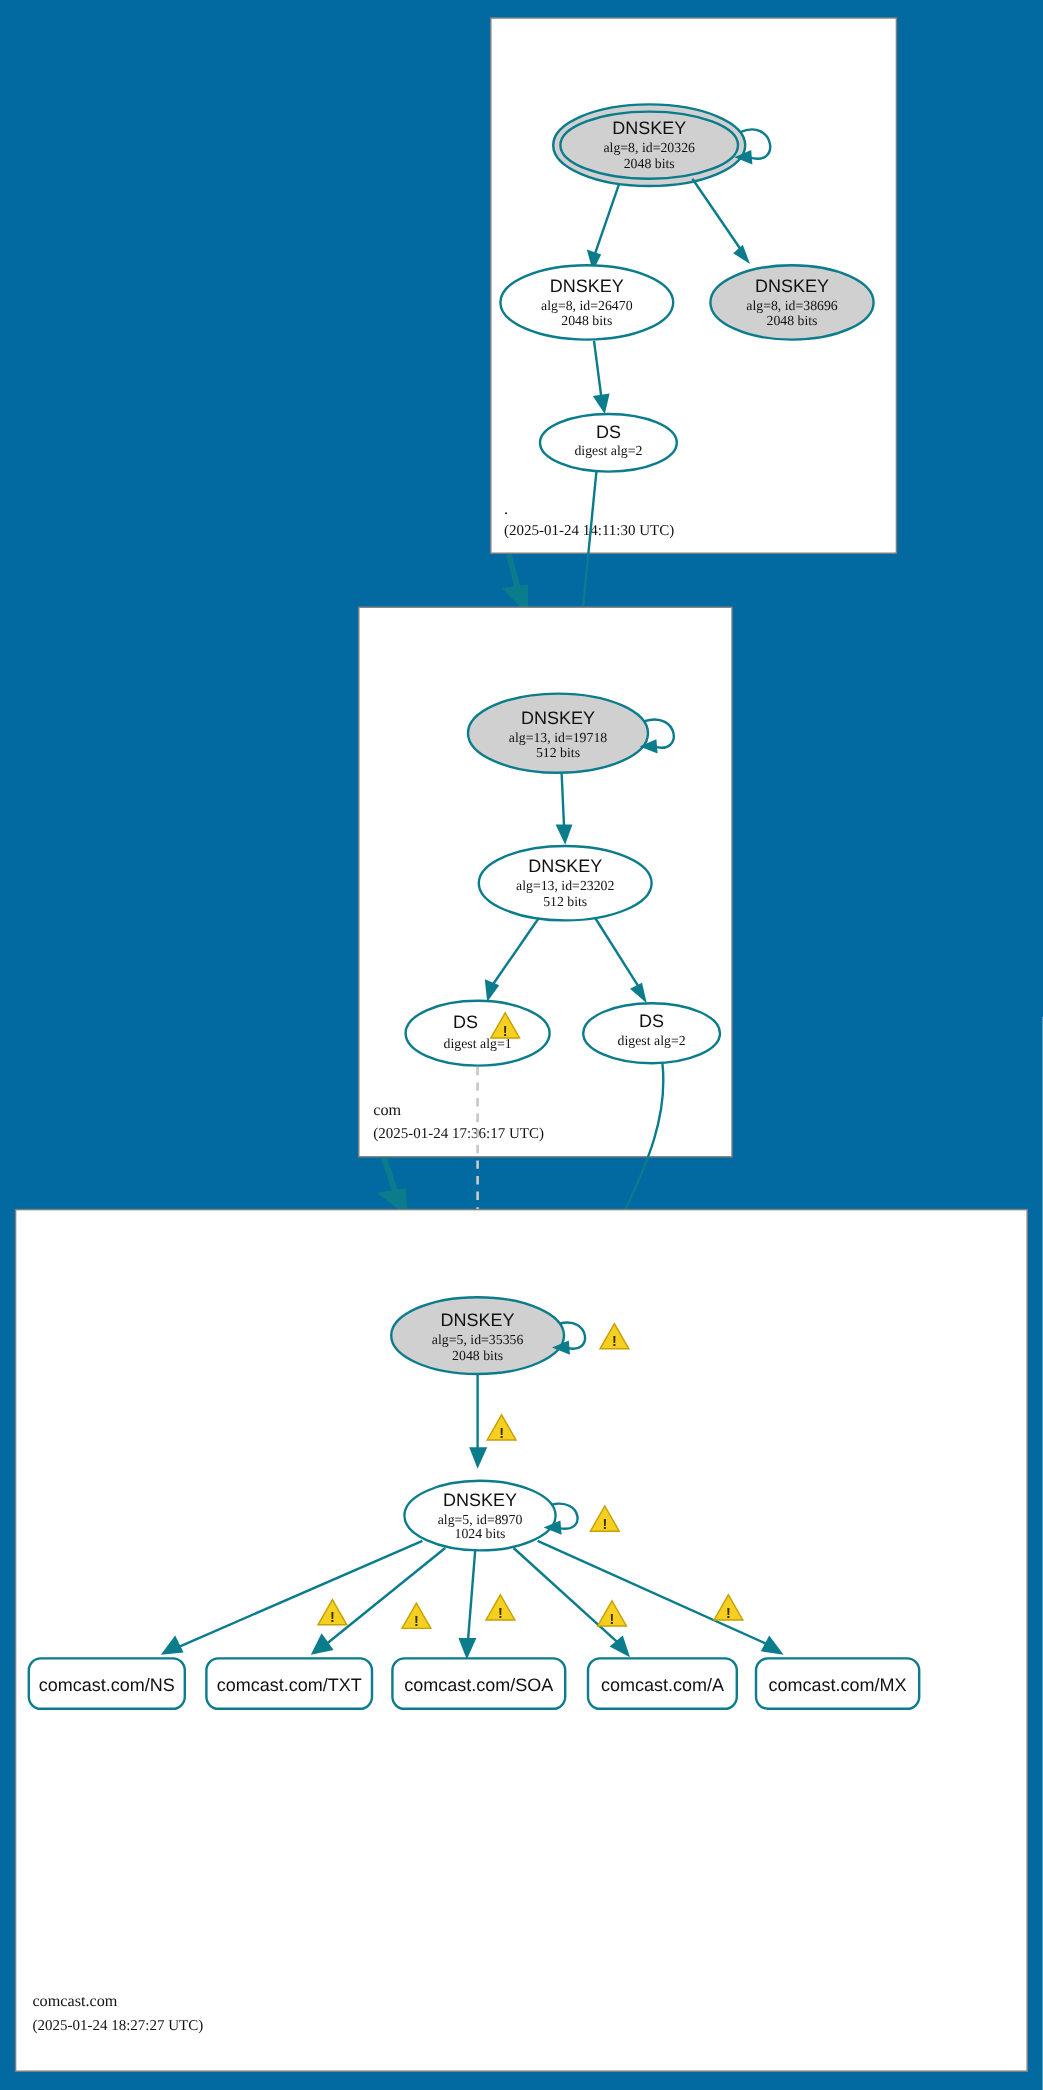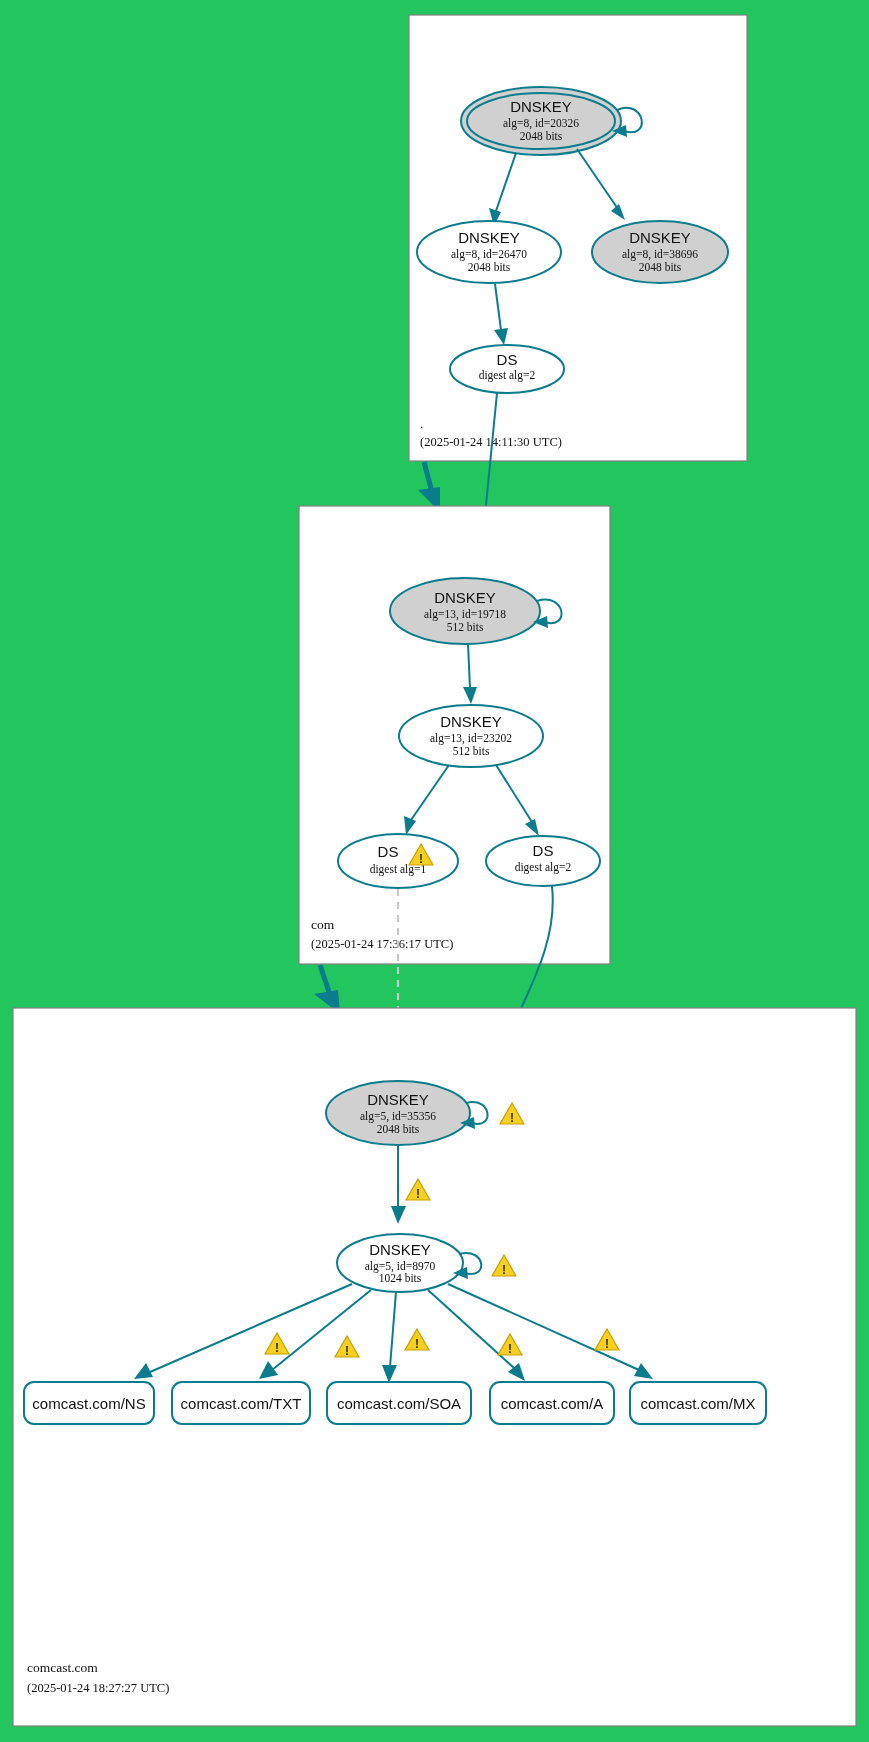--- a/index.html
+++ b/index.html
@@ -1,17 +1,17 @@
 <!DOCTYPE html>
 <html><head>
 <meta charset="utf-8">
 <style>
   html,body{margin:0;padding:0;background:#ffffff;}
   body{font-family:"Liberation Serif",serif;}
-  #stage{position:relative;width:869px;height:1742px;overflow:hidden;background:#22c55e;}
+  #stage{position:relative;width:869px;height:1742px;overflow:hidden;background:#0369a1;}
   svg#graph{position:absolute;left:0;top:0;width:869px;height:1742px;}
 
   .zonebox{fill:#ffffff;stroke:#808080;stroke-width:1.2;}
   .edge{fill:none;stroke:#0a7c8c;stroke-width:2;}
   .edge-thick{fill:none;stroke:#0a7c8c;stroke-width:5;}
   .edge-dashed{fill:none;stroke:#c8c8c8;stroke-width:2.2;stroke-dasharray:7 6;}
   .arrowfill{fill:#0a7c8c;}
   .arrowfill-gray{fill:#c8c8c8;}
 
   .node-ell{stroke:#0a7c8c;stroke-width:2;}

